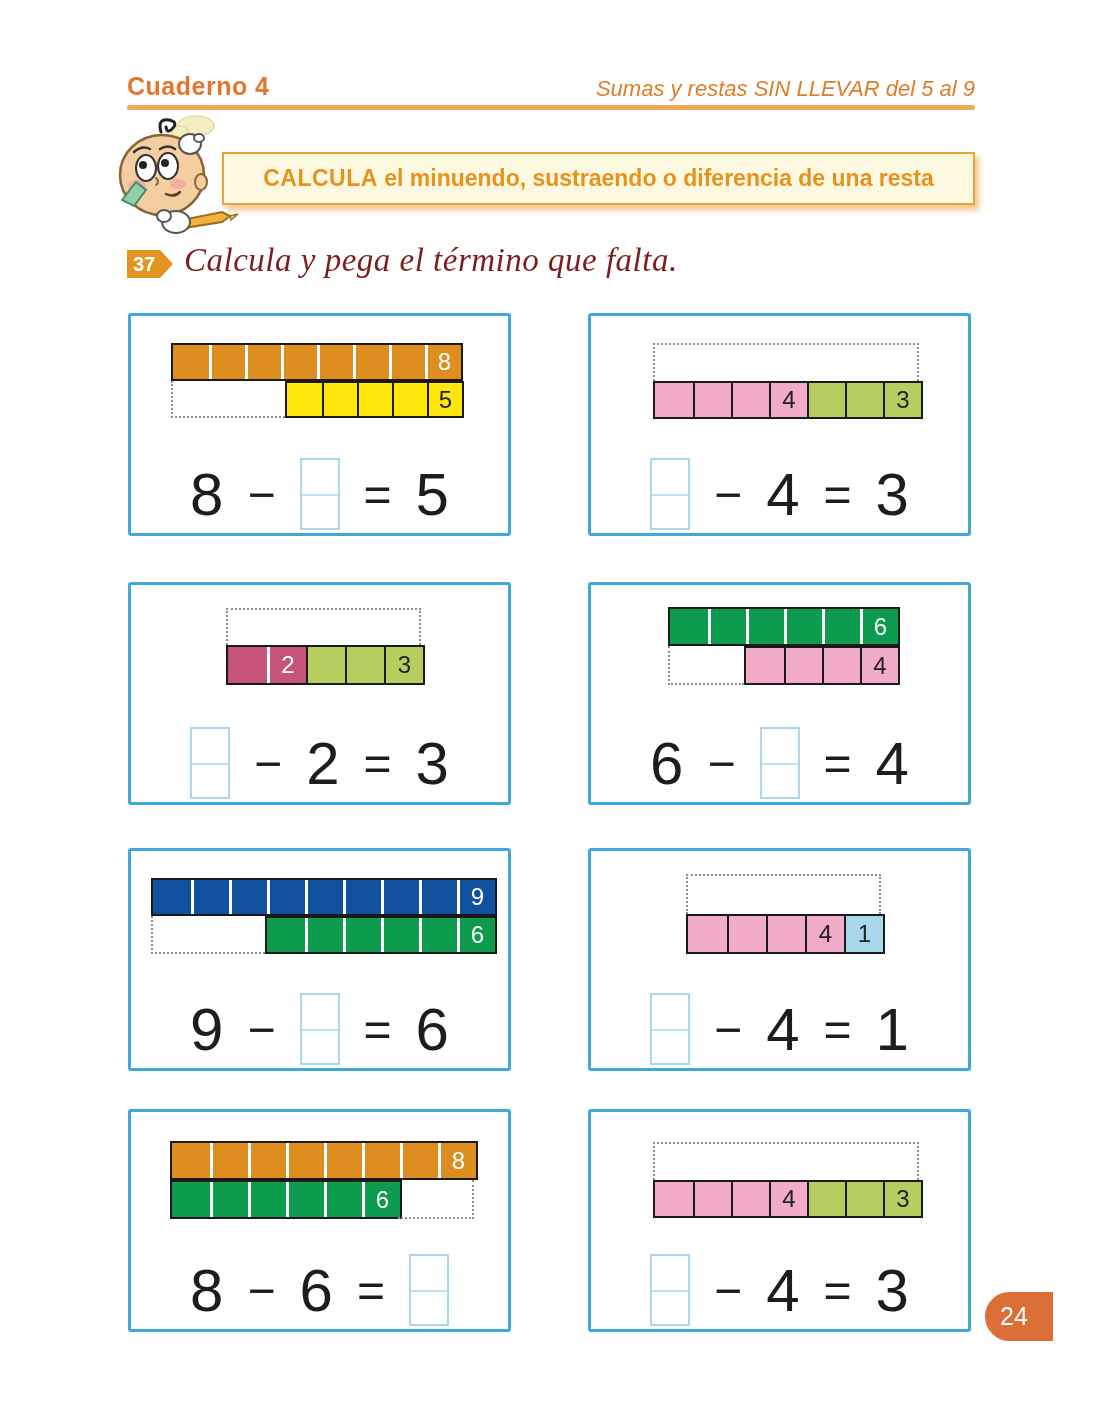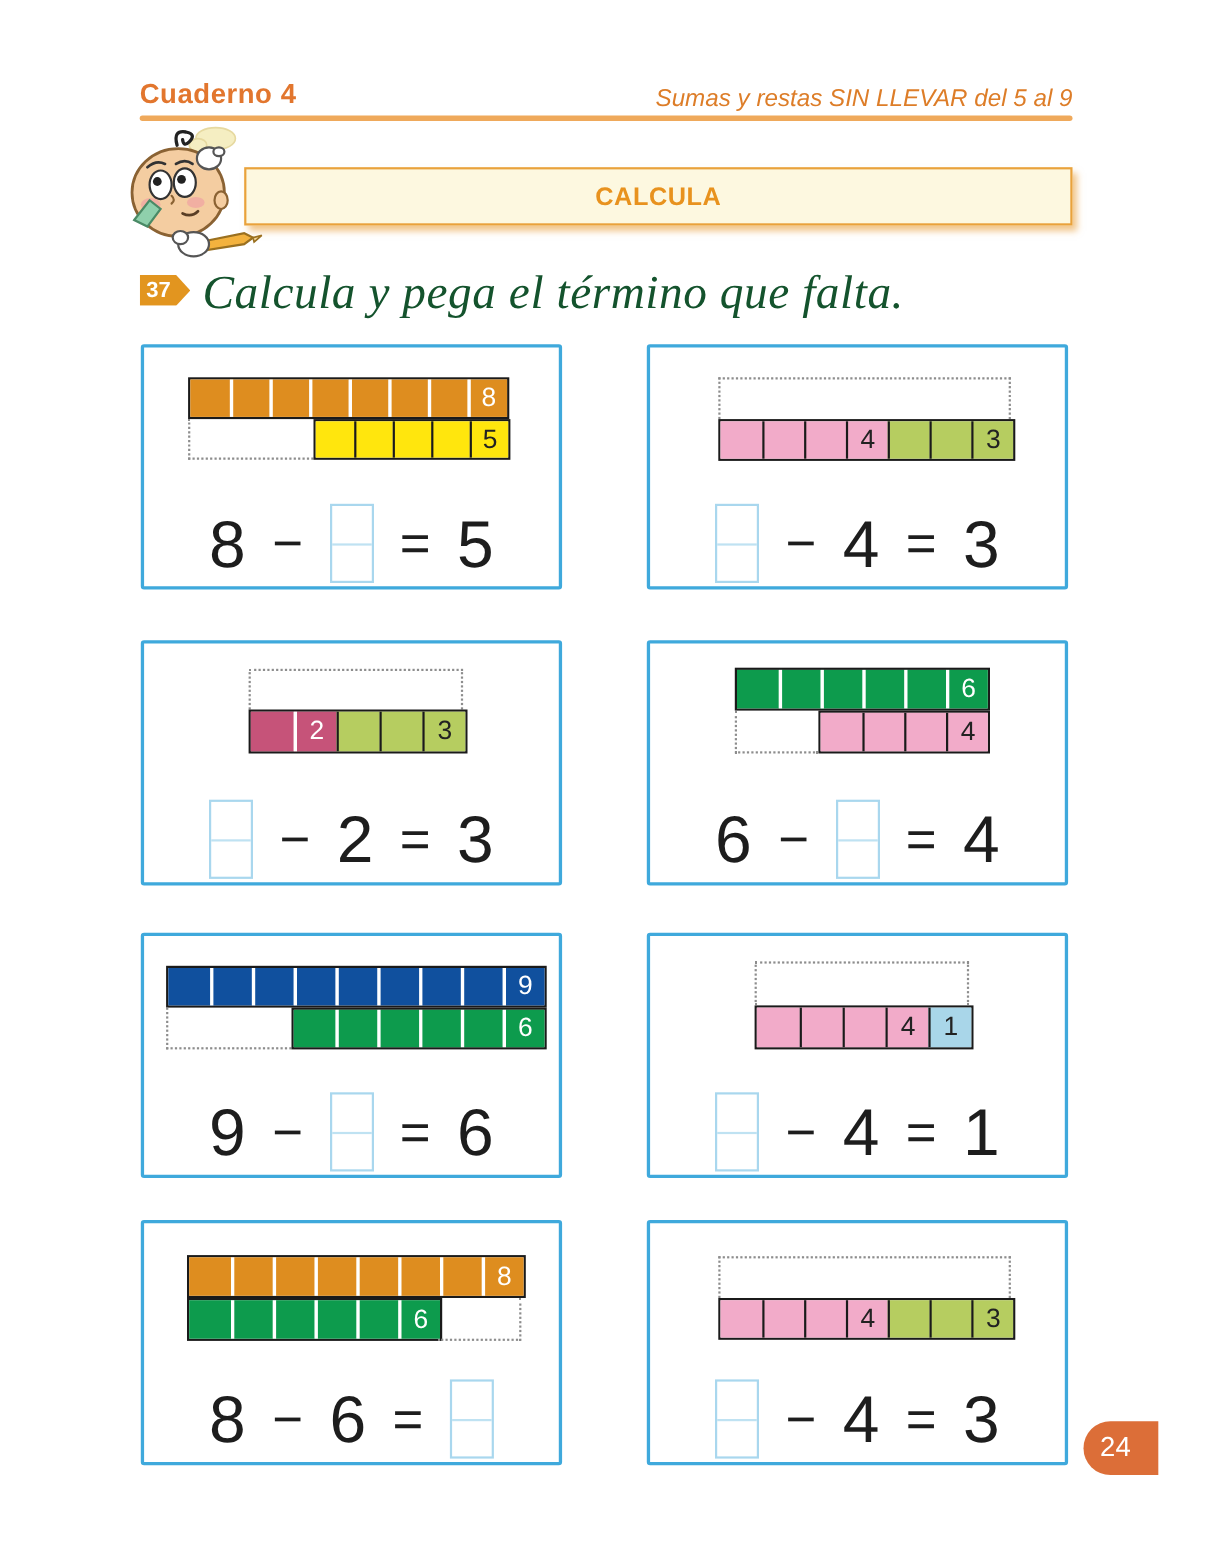--- a/index.html
+++ b/index.html
@@ -31,21 +31,21 @@
   }
   .banner .b-bold{font-weight:800;letter-spacing:.5px;}
   
   .ex-badge{
     position:absolute;left:127px;top:250px;width:46px;height:28px;
     background:#e2951f;color:#ffffff;font-size:20px;font-weight:bold;
     display:flex;align-items:center;justify-content:flex-start;padding-left:6px;
     clip-path:polygon(0 0,72% 0,100% 50%,72% 100%,0 100%);
   }
   .ex-text{
-    position:absolute;left:184px;top:242px;font-size:43px;color:#14532d;
+    position:absolute;left:184px;top:242px;font-size:33px;color:#7f1d1d;
     font-family:"Liberation Serif", serif;font-style:italic;letter-spacing:.5px;
   }
   
   .panel{
     position:absolute;width:383px;height:223px;background:#ffffff;
     border:3px solid #3fa9dc;border-radius:3px;
   }
   .bar{position:absolute;display:flex;border:2.5px solid #1a1a1a;}
   .cell{
     display:flex;align-items:center;justify-content:center;
@@ -125,21 +125,21 @@
     </g>
 
     <g>
       <polygon points="78,110 118,102 126,106 118,112 80,118" fill="#f3b23e" stroke="#9a7020" stroke-width="2"></polygon>
       <polygon points="126,106 134,104 127,110" fill="#f7d9a0" stroke="#9a7020" stroke-width="1.5"></polygon>
       <ellipse cx="72" cy="112" rx="14" ry="11" fill="#ffffff" stroke="#555" stroke-width="2"></ellipse>
       <ellipse cx="60" cy="106" rx="7" ry="6" fill="#ffffff" stroke="#555" stroke-width="2"></ellipse>
     </g>
   </svg>
 
-  <div class="banner"><span class="b-bold">CALCULA</span></div>
+  <div class="banner"><span class="b-bold">CALCULA</span><span> el minuendo, sustraendo o diferencia de una resta</span></div>
 
   <div class="ex-badge">37</div>
   <div class="ex-text">Calcula y pega el término que falta.</div>
 
   <div id="panels">
       <div class="panel" style="left: 128px; top: 313px;">
         <div class="bar" style="left: 40px; top: 27px; height: 38px;">
           <div class="cell" style="width: 36px; background: rgb(222, 141, 31);"></div>
           <div class="cell div-white" style="width: 36px; background: rgb(222, 141, 31);"></div>
           <div class="cell div-white" style="width: 36px; background: rgb(222, 141, 31);"></div>

